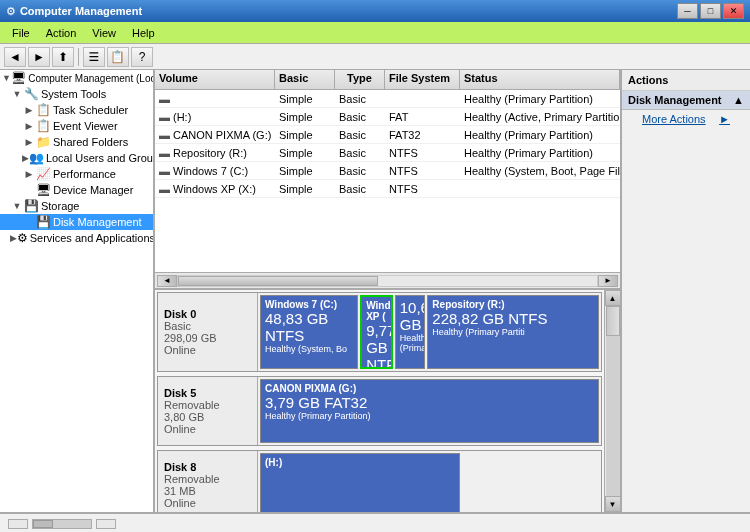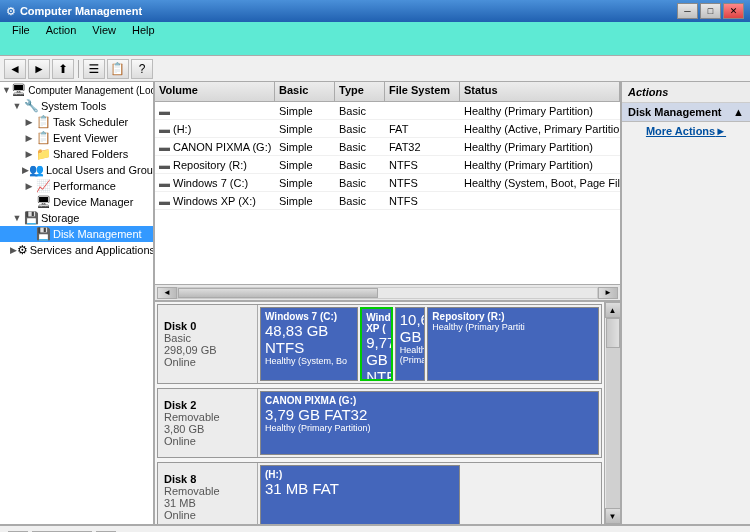--- a/index.html
+++ b/index.html
@@ -29,25 +29,25 @@
       width: 21px; height: 16px;
       background: linear-gradient(to bottom, #e8e8e8, #c0c0c0);
       border: 1px solid #888;
       display: flex; align-items: center; justify-content: center;
       font-size: 9px; cursor: pointer; color: #000;
     }
     .tb-btn.close { background: linear-gradient(to bottom, #f88, #d44); }
 
     
     .menu-bar {
-      background: #5eead4;
+      background: #bef264;
       border-bottom: 1px solid #aaa;
-      height: 34px;
-      display: flex;
-      align-items: flex-start;
+      height: 22px;
+      display: flex;
+      align-items: center;
       padding: 0 4px;
     }
     .menu-item {
       padding: 2px 8px;
       font-size: 11px;
       cursor: pointer;
     }
 
     
     .toolbar {
@@ -220,41 +220,39 @@
     }
     .actions-header {
       background: #ececec;
       padding: 4px 6px;
       font-size: 11px;
       font-weight: bold;
       border-bottom: 1px solid #ccc;
       display: flex;
       justify-content: space-between;
       align-items: center;
-      font-style: italic;
     }
     .actions-section-title {
       background: #d0d8e8;
       padding: 3px 6px;
       font-size: 11px;
       font-weight: bold;
       border-bottom: 1px solid #bbb;
       display: flex;
       justify-content: space-between;
     }
     .actions-item {
       padding: 3px 20px;
       font-size: 11px;
       color: #0050a0;
       cursor: pointer;
       text-decoration: underline;
       display: flex;
-      justify-content: center;
-      align-items: center;
-      font-weight: bold;
+      justify-content: space-between;
+      align-items: center;
     }
 
     
     .status-bar {
       height: 22px;
       background: #f0f0f0;
       border-top: 2px solid #aaa;
       display: flex;
       align-items: center;
       padding: 0 8px;
@@ -380,21 +378,21 @@
       </div>
     </div>
   </div>
 
   <div class="content-area">
 
     <div class="list-view">
       <div class="list-header">
         <div class="list-col-header" style="width:120px;">Volume</div>
         <div class="list-col-header" style="width:60px;">Basic</div>
-        <div class="list-col-header" style="width:50px;">Type</div>
+        <div class="list-col-header" style="width:50px;text-align:center;">Type</div>
         <div class="list-col-header" style="width:75px;">File System</div>
         <div class="list-col-header" style="flex:1;">Status</div>
       </div>
       <div class="list-body">
 
         <div class="list-row">
           <div class="list-cell" style="width:120px;display:flex;align-items:center;gap:3px;">
             <span style="color:#555;">▬</span>
           </div>
           <div class="list-cell" style="width:60px;">Simple</div>
@@ -484,28 +482,29 @@
               <div class="partition-size">9,77 GB NTFS</div>
               <div class="partition-status">Healthy (Logica</div>
             </div>
             <div class="disk-partition primary" style="flex:7;">
               <div class="partition-name"></div>
               <div class="partition-size">10,67 GB</div>
               <div class="partition-status">Healthy (Primary</div>
             </div>
             <div class="disk-partition primary" style="flex:55;">
               <div class="partition-name">Repository  (R:)</div>
+              <div class="partition-size">228,82 GB NTFS</div>
               <div class="partition-status">Healthy (Primary Partiti</div>
             </div>
           </div>
         </div>
 
         <div class="disk-row" style="height:70px;">
           <div class="disk-label">
-            <div class="disk-label-name">Disk 2</div>
+            <div class="disk-label-name">Disk 5</div>
             <div class="disk-label-type">Removable</div>
             <div class="disk-label-size">3,80 GB</div>
             <div class="disk-label-status">Online</div>
           </div>
           <div class="disk-partitions">
             <div class="disk-partition primary" style="flex:1;">
               <div class="partition-name">CANON PIXMA  (G:)</div>
               <div class="partition-size">3,79 GB FAT32</div>
               <div class="partition-status">Healthy (Primary Partition)</div>
             </div>
@@ -515,21 +514,20 @@
         <div class="disk-row" style="height:70px;">
           <div class="disk-label">
             <div class="disk-label-name">Disk 8</div>
             <div class="disk-label-type">Removable</div>
             <div class="disk-label-size">31 MB</div>
             <div class="disk-label-status">Online</div>
           </div>
           <div class="disk-partitions">
             <div class="disk-partition primary" style="flex:1;max-width:200px;">
               <div class="partition-name">(H:)</div>
-              <div class="partition-size">31 MB FAT</div>
             </div>
           </div>
         </div>
 
       </div>
 
       <div class="scrollbar-v">
         <div class="scrollbar-btn">▲</div>
         <div class="scrollbar-track">
           <div class="scrollbar-thumb"></div>

